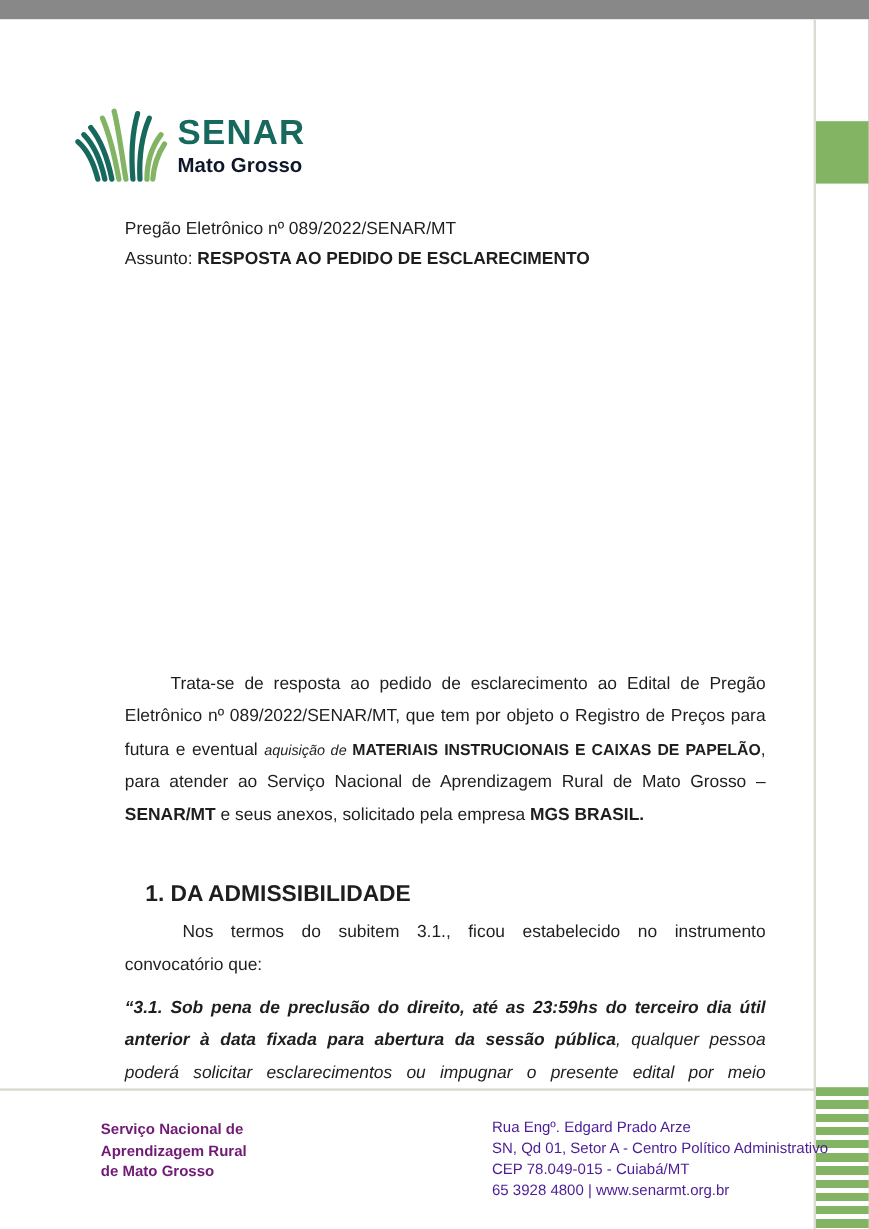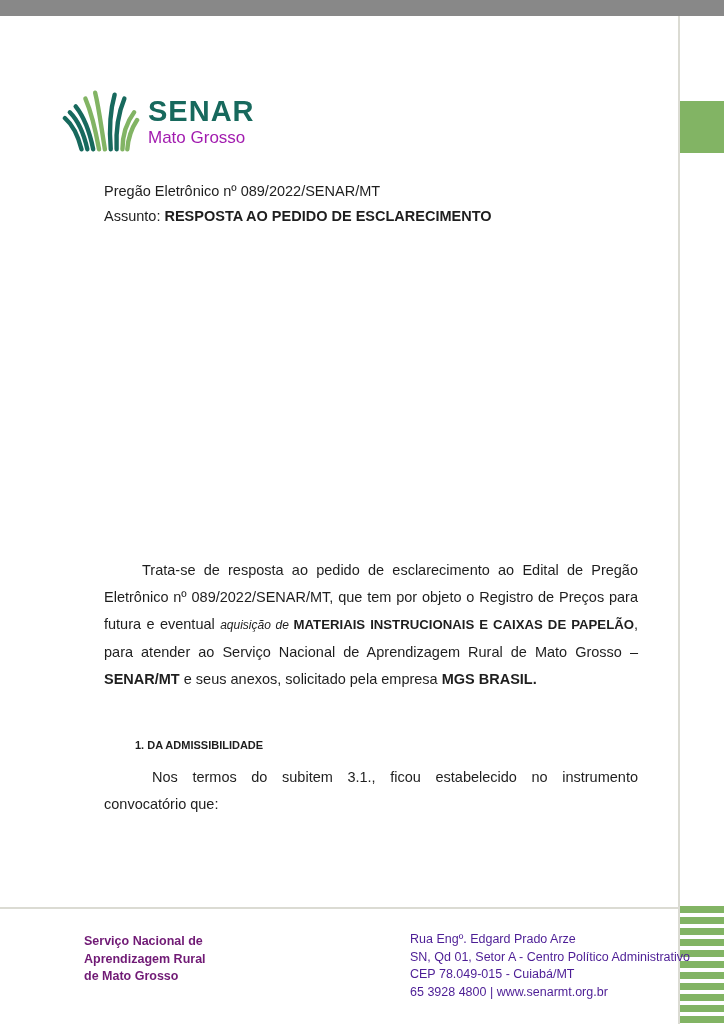--- a/index.html
+++ b/index.html
@@ -17,31 +17,31 @@
   .corner-block{position:absolute;left:680px;top:85px;width:44px;height:52px;background:#82b464;}
   .stripes{
     position:absolute;left:680px;top:890px;width:44px;height:134px;
     background:repeating-linear-gradient(to bottom,#82b464 0 7px,#ffffff 7px 11px);
   }
   
   .logo{position:absolute;left:62px;top:72px;display:flex;align-items:center;}
   .logo-mark{width:78px;height:66px;}
   .logo-text{margin-left:8px;line-height:1;}
   .logo-title{font-size:29px;font-weight:bold;color:#17695d;letter-spacing:1px;}
-  .logo-sub{font-size:17px;color:#a21caf;margin-top:3px;}
+  .logo-sub{font-size:17px;color:#0f172a;margin-top:3px;font-weight:bold;}
   
   .doc-header{position:absolute;left:104px;top:163px;width:540px;font-size:14.5px;line-height:25px;}
   .doc-header .bold{font-weight:bold;}
   
   .para{position:absolute;left:104px;width:534px;font-size:14.5px;line-height:27px;text-align:justify;}
   .p1{top:541px;text-indent:38px;}
   .p1 .small{font-size:12px;font-style:italic;}
   .p1 .boldcaps{font-weight:bold;font-size:13.2px;}
   .bold{font-weight:bold;}
-  .section-heading{position:absolute;left:135px;top:716px;font-size:11px;line-height:27px;font-weight:bold;text-align:right;}
+  .section-heading{position:absolute;left:121px;top:716px;font-size:19px;line-height:27px;font-weight:bold;text-align:right;}
   .p2{top:748px;text-indent:48px;}
   .quote{top:811px;font-style:italic;text-align-last:justify;}
   .quote .qbold{font-weight:bold;}
   
   .divider{position:absolute;left:0;top:891px;width:679px;height:2px;background:#dbdbd3;}
   .footer-org{position:absolute;left:84px;top:917px;font-size:12.5px;line-height:17.5px;font-weight:bold;color:#701a75;}
   .footer-addr{position:absolute;left:410px;top:915px;font-size:12.5px;line-height:17.5px;color:#4c1d95;}
 </style>
 </head>
 <body>
@@ -76,20 +76,21 @@
     <div>Pregão Eletrônico nº 089/2022/SENAR/MT</div>
     <div><span>Assunto: </span><span class="bold">RESPOSTA AO PEDIDO DE ESCLARECIMENTO</span></div>
   </div>
 
   <div class="para p1"><span>Trata-se de resposta ao pedido de esclarecimento ao Edital de Pregão Eletrônico nº 089/2022/SENAR/MT, que tem por objeto o Registro de Preços para futura e eventual </span><span class="small">aquisição de </span><span class="boldcaps">MATERIAIS INSTRUCIONAIS E CAIXAS DE PAPELÃO</span><span>, para atender ao Serviço Nacional de Aprendizagem Rural de Mato Grosso – </span><span class="bold">SENAR/MT</span><span> e seus anexos, solicitado pela empresa </span><span class="bold">MGS BRASIL.</span></div>
 
   <div class="section-heading">1. DA ADMISSIBILIDADE</div>
 
   <div class="para p2">Nos termos do subitem 3.1., ficou estabelecido no instrumento convocatório que:</div>
 
+  <div class="para quote"><span class="qbold">“3.1. Sob pena de preclusão do direito, até as 23:59hs do terceiro dia útil anterior à data fixada para abertura da sessão pública</span><span>, qualquer pessoa poderá solicitar esclarecimentos ou impugnar o presente edital por meio</span></div>
 
   <div class="divider"></div>
 
   <div class="footer-org">
     <div>Serviço Nacional de</div>
     <div>Aprendizagem Rural</div>
     <div>de Mato Grosso</div>
   </div>
 
   <div class="footer-addr">

